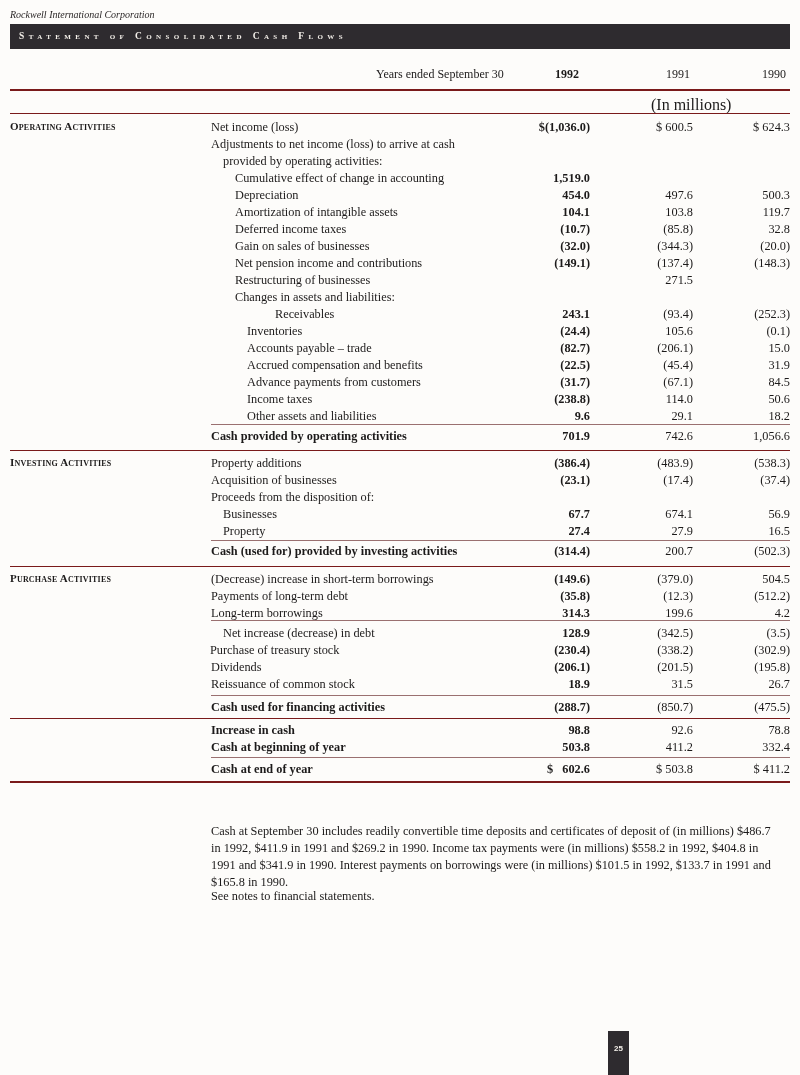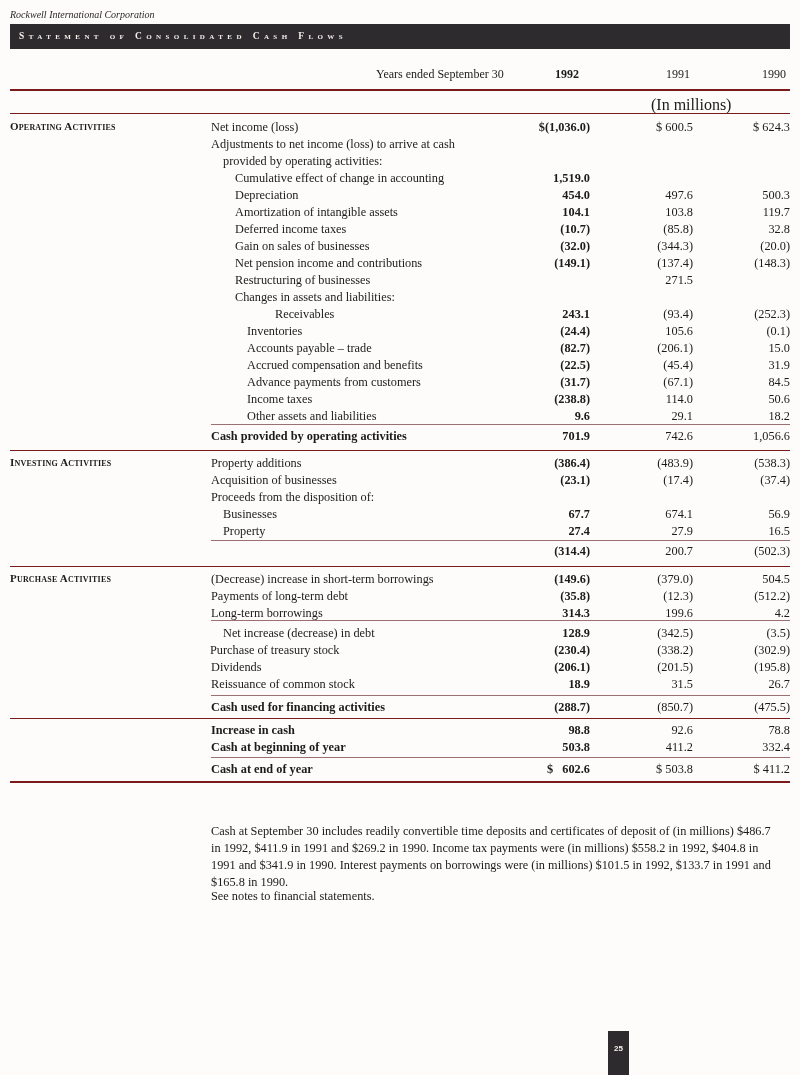--- a/index.html
+++ b/index.html
@@ -217,20 +217,21 @@
       <span class="v v1991" style="white-space: pre;">674.1</span>
       <span class="v v1990" style="white-space: pre;">56.9</span>
     </div>
     <div class="row" style="top: 524px;">
       <span class="label" style="left: 223px;">Property</span>
       <span class="v v1992" style="white-space: pre;">27.4</span>
       <span class="v v1991" style="white-space: pre;">27.9</span>
       <span class="v v1990" style="white-space: pre;">16.5</span>
     </div>
     <div class="row total" style="top: 544px;">
+      <span class="label" style="left: 211px;">Cash (used for) provided by investing activities</span>
       <span class="v v1992" style="white-space: pre;">(314.4)</span>
       <span class="v v1991" style="white-space: pre;">200.7</span>
       <span class="v v1990" style="white-space: pre;">(502.3)</span>
     </div>
     <div class="row" style="top: 572px;">
       <span class="label" style="left: 211px;">(Decrease) increase in short-term borrowings</span>
       <span class="v v1992" style="white-space: pre;">(149.6)</span>
       <span class="v v1991" style="white-space: pre;">(379.0)</span>
       <span class="v v1990" style="white-space: pre;">504.5</span>
     </div>

